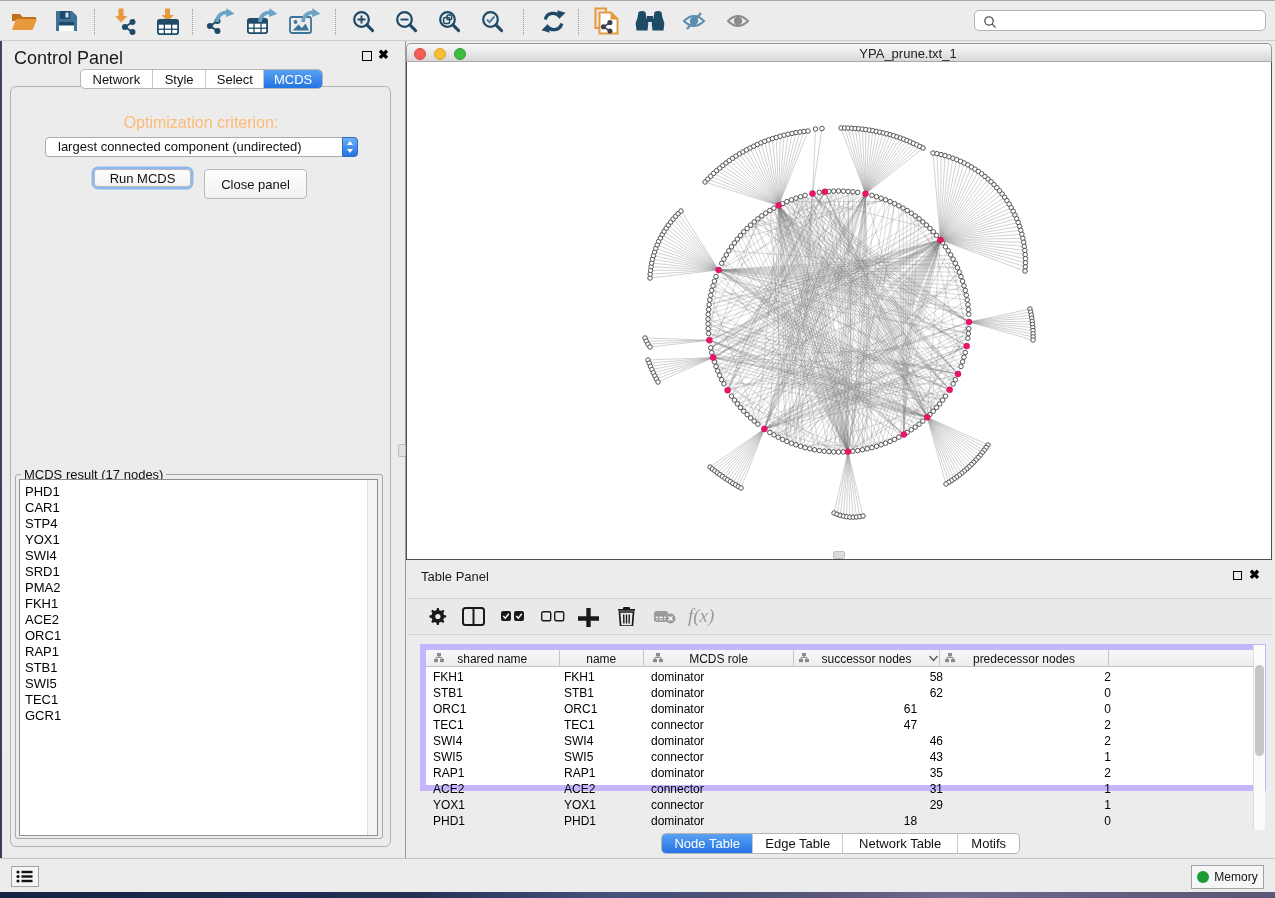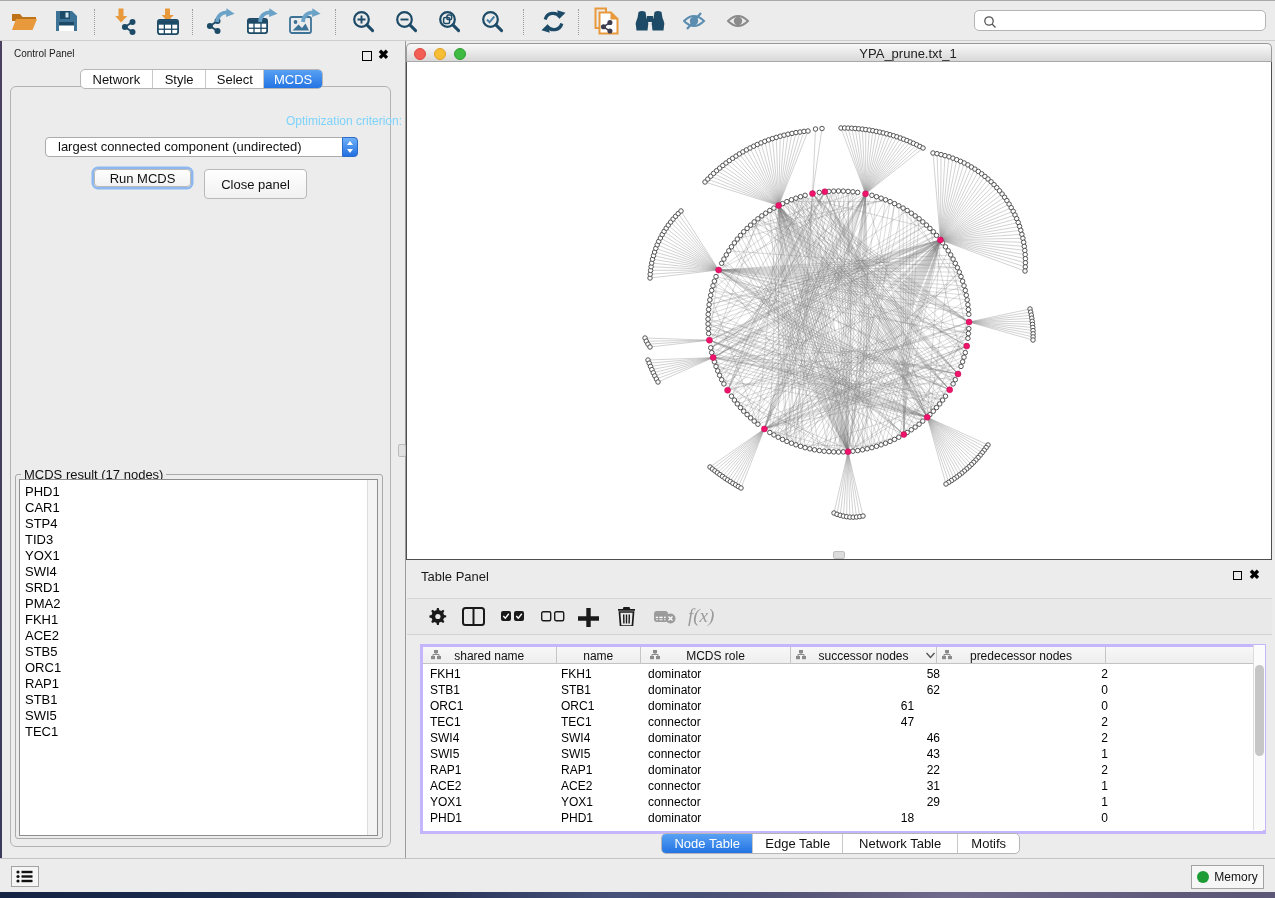--- a/index.html
+++ b/index.html
@@ -4,30 +4,30 @@
 html,body{width:1275px;height:898px;overflow:hidden}
 body{font-family:"Liberation Sans",sans-serif;background:#1b2b4c;position:relative}
 .abs{position:absolute}
 #wall{left:0;top:0;width:1275px;height:898px;background:radial-gradient(ellipse 300px 60px at 620px 896px, rgba(120,140,190,0.35), rgba(120,140,190,0) 70%),radial-gradient(ellipse 400px 80px at 950px 898px, rgba(150,140,175,0.5), rgba(150,140,175,0) 75%),linear-gradient(100deg,#101f3c 0%,#1c2c50 30%,#2e3558 55%,#4d4a6b 78%,#5d5878 100%)}
 #win{left:0;top:0;width:1275px;height:892px;background:#ececec;border-radius:0 0 7px 7px}
 #lstrip{left:0;top:41px;width:2px;height:851px;background:linear-gradient(#4a4160,#3a3a5a)}
 #toolbar{left:0;top:0;width:1275px;height:41px;background:#ececec;border-top:1px solid #a9a9a9;border-bottom:1px solid #cdcdcd}
 .tsep{position:absolute;top:8px;height:26px;width:0;border-left:1px dotted #9a9a9a}
 #search{left:974px;top:10px;width:292px;height:21px;background:#fff;border:1px solid #b4b4b4;border-radius:5px}
 
-#cpTitle{left:14px;top:48px;font-size:10px;color:#1a1a1a}
+#cpTitle{left:14px;top:48px;font-size:18px;color:#1a1a1a}
 #cpFloat{left:362px;top:51px;width:10px;height:10px;border:1.5px solid #000}
 #cpClose{left:378px;top:47px;font-size:13px;font-weight:bold;color:#000}
 #cpBody{left:10px;top:86px;width:381px;height:761px;border:1px solid #b3b3b3;border-radius:6px}
 .tabbar{display:flex;border:1px solid #b6b6b6;border-radius:5px;background:#fff;overflow:hidden}
 .tabbar .tb{font-size:13px;color:#111;text-align:center;border-right:1px solid #c8c8c8;display:flex;align-items:center;justify-content:center}
 .tabbar .tb:last-child{border-right:none}
 .tabbar .on{background:linear-gradient(#59a1f4,#2374e3);color:#fff}
 #cpTabs{left:80px;top:69px;width:243px;height:20px}
-#optLabel{left:0;top:114px;width:402px;text-align:right;font-size:12px;color:#7dd3fc}
+#optLabel{left:0;top:114px;width:402px;text-align:center;font-size:16px;color:#fdba74}
 #combo{left:45px;top:137px;width:313px;height:20px;background:#fff;border:1px solid #ababab;border-radius:4px;font-size:13px;color:#111;line-height:18px;padding-left:12px}
 #comboBtn{left:342px;top:137px;width:16px;height:20px;border-radius:0 4px 4px 0;background:linear-gradient(#6fb0f8,#2270e2);border:1px solid #2b6cc9}
 .btn{background:linear-gradient(#ffffff,#f1f1f1);border:1px solid #b9b9b9;border-radius:4px;font-size:13px;color:#111;display:flex;align-items:center;justify-content:center}
 #runBtn{left:94px;top:169px;width:97px;height:18px;box-shadow:0 0 0 2.5px #8cb8ef}
 #closeBtn{left:204px;top:169px;width:103px;height:30px}
 #grp{left:15px;top:474px;width:368px;height:365px;border:1px solid #a9a9a9;border-radius:3px}
 #grpLbl{left:21px;top:467px;background:#ececec;padding:0 3px;font-size:13px;color:#111}
 #mlist{left:19px;top:479px;width:359px;height:357px;background:#fff;border:1px solid #8e8e8e;font-size:13px;color:#000}
 #mlist .it{height:16px;line-height:16px;padding-left:5px}
 #mlist{padding-top:4px}
@@ -39,21 +39,21 @@
 #netTitle{left:406px;top:43px;width:866px;height:19px;background:linear-gradient(#f9f9f9,#d8d8d8);border:1px solid #999;border-bottom:1px solid #a9a9a9;border-radius:5px 5px 0 0}
 #netTitle .tl{position:absolute;top:3.5px;width:12px;height:12px;border-radius:50%}
 #netName{left:406px;top:46px;width:1004px;text-align:center;font-size:13px;color:#222}
 #canvas{left:406px;top:62px;width:866px;height:498px;background:#fff;border:1px solid #4e4e4e;border-top:none}
 
 #hgrip{left:833px;top:551px;width:12px;height:8px;background:#dcdcdc;border:1px solid #c0c0c0;border-radius:2px}
 #tpTitle{left:421px;top:569px;font-size:13px;color:#1a1a1a}
 #tpFloat{left:1233px;top:571px;width:9px;height:9px;border:1.5px solid #000}
 #tpClose{left:1249px;top:567px;font-size:13px;font-weight:bold;color:#000}
 #tpBar{left:407px;top:598px;width:865px;height:37px;background:#e9e9e9;border-top:1px solid #d6d6d6;border-bottom:1px solid #d2d2d2}
-#tbl{left:420px;top:644px;width:846px;height:190px;background:#fff;border:3px solid #c4b5fd}
+#tbl{left:420px;top:644px;width:846px;height:147px;background:#fff;border:6px solid #c4b5fd}
 #thead{left:0;top:0;width:833px;height:17px;background:linear-gradient(#f7f7f7,#eee);border-bottom:1px solid #c2c2c2}
 #thead .hc{position:absolute;top:0;height:17px;border-right:1px solid #c6c6c6;font-size:12px;color:#111;display:flex;align-items:center;justify-content:center}
 #tbl .tr{position:absolute;left:0;width:833px;height:16px;font-size:12px;color:#000}
 #tbl .td{position:absolute;top:1px;white-space:nowrap}
 #vscroll{left:1253px;top:645px;width:12px;height:185px;background:#fbfbfb;border-left:1px solid #ddd}
 #vthumb{left:1255px;top:665px;width:9px;height:91px;background:#c6c6c6;border-radius:5px}
 #btabs{left:661px;top:833px;width:359px;height:21px}
 
 #sline{left:0;top:858px;width:1275px;height:1px;background:#c4c4c4}
 #status{left:0;top:859px;width:1275px;height:33px;background:#ececec}
@@ -223,33 +223,32 @@
     </svg>
   </div>
 <div class="abs btn" id="runBtn">Run MCDS</div>
 <div class="abs btn" id="closeBtn">Close panel</div>
 <div class="abs" id="grp"></div>
 <div class="abs" id="grpLbl">MCDS result (17 nodes)</div>
 <div class="abs" id="mlist">
     <div class="it">PHD1</div>
     <div class="it">CAR1</div>
     <div class="it">STP4</div>
-    <div class="it">TID3</div>
     <div class="it">YOX1</div>
     <div class="it">SWI4</div>
     <div class="it">SRD1</div>
     <div class="it">PMA2</div>
     <div class="it">FKH1</div>
     <div class="it">ACE2</div>
-    <div class="it">STB5</div>
     <div class="it">ORC1</div>
     <div class="it">RAP1</div>
     <div class="it">STB1</div>
     <div class="it">SWI5</div>
     <div class="it">TEC1</div>
+    <div class="it">GCR1</div>
   </div>
 <div class="abs" id="mtrack"></div>
 <div class="abs" id="vsplit"></div>
 <div class="abs" id="vgrip"></div>
 <div class="abs" id="netTitle">
     <div class="tl" style="left:7px;background:#f45f55;border:1px solid #dd4741"></div>
     <div class="tl" style="left:27px;background:#f6bd35;border:1px solid #dfa023"></div>
     <div class="tl" style="left:47px;background:#3fbb42;border:1px solid #2d9e31"></div>
   </div>
 <div class="abs" id="netName">YPA_prune.txt_1</div>
@@ -747,21 +746,21 @@
       <div class="td" style="left:7px">SWI5</div>
       <div class="td" style="left:138px">SWI5</div>
       <div class="td" style="left:225px">connector</div>
       <div class="td" style="left:452px;width:65px;text-align:right">43</div>
       <div class="td" style="left:620px;width:65px;text-align:right">1</div>
     </div>
     <div class="tr" style="top:115.1px">
       <div class="td" style="left:7px">RAP1</div>
       <div class="td" style="left:138px">RAP1</div>
       <div class="td" style="left:225px">dominator</div>
-      <div class="td" style="left:452px;width:65px;text-align:right">22</div>
+      <div class="td" style="left:452px;width:65px;text-align:right">35</div>
       <div class="td" style="left:620px;width:65px;text-align:right">2</div>
     </div>
     <div class="tr" style="top:131.2px">
       <div class="td" style="left:7px">ACE2</div>
       <div class="td" style="left:138px">ACE2</div>
       <div class="td" style="left:225px">connector</div>
       <div class="td" style="left:452px;width:65px;text-align:right">31</div>
       <div class="td" style="left:620px;width:65px;text-align:right">1</div>
     </div>
     <div class="tr" style="top:147.3px">

